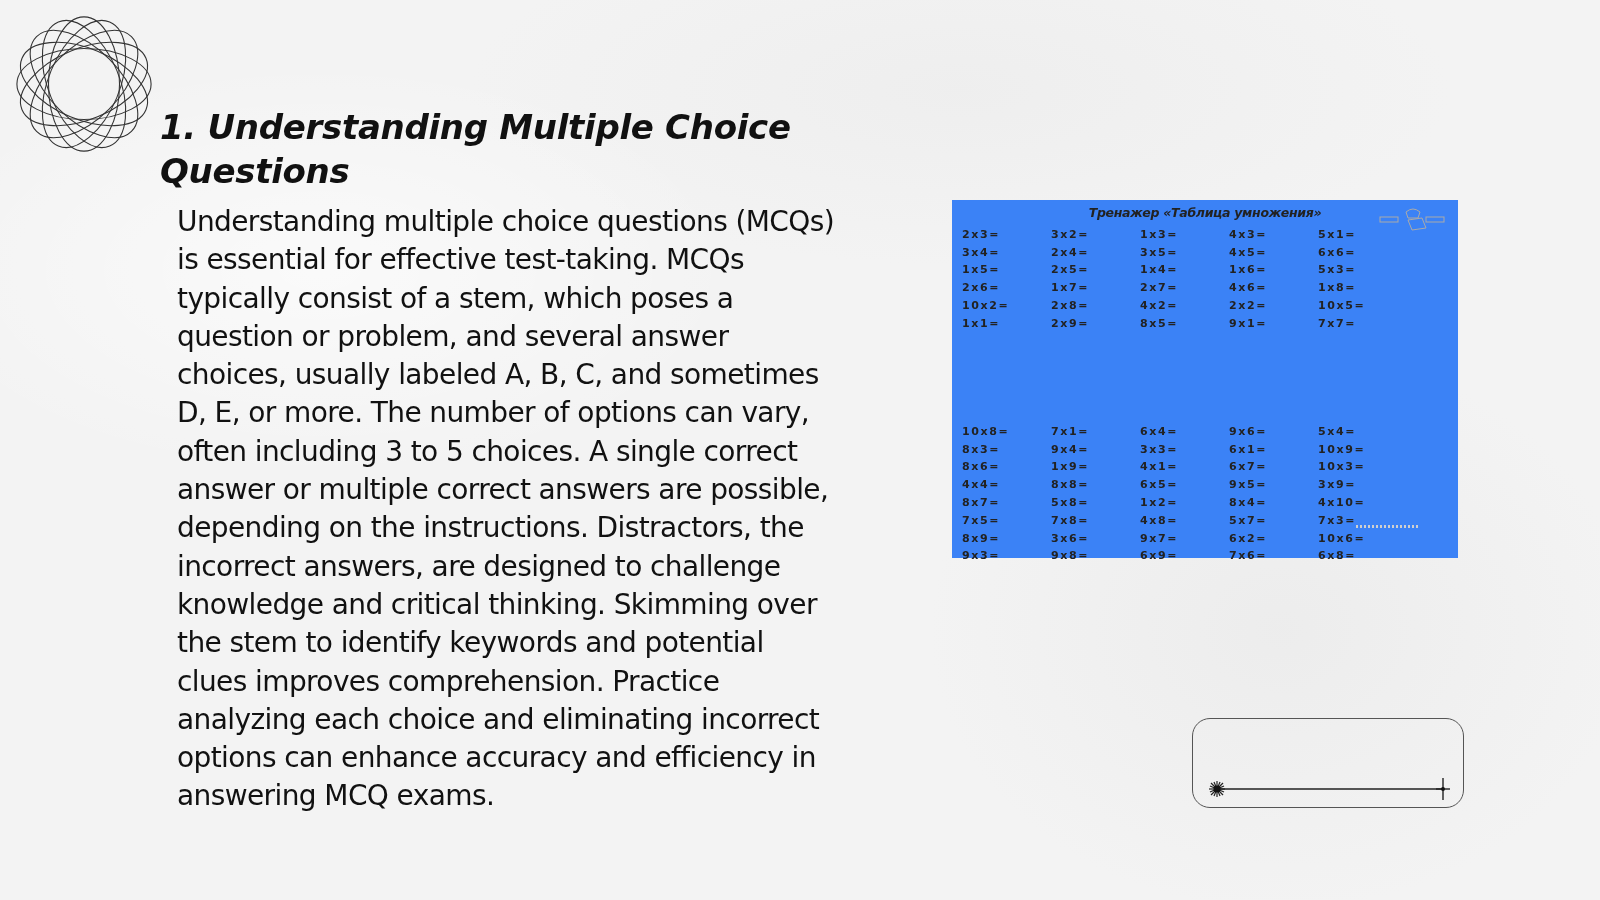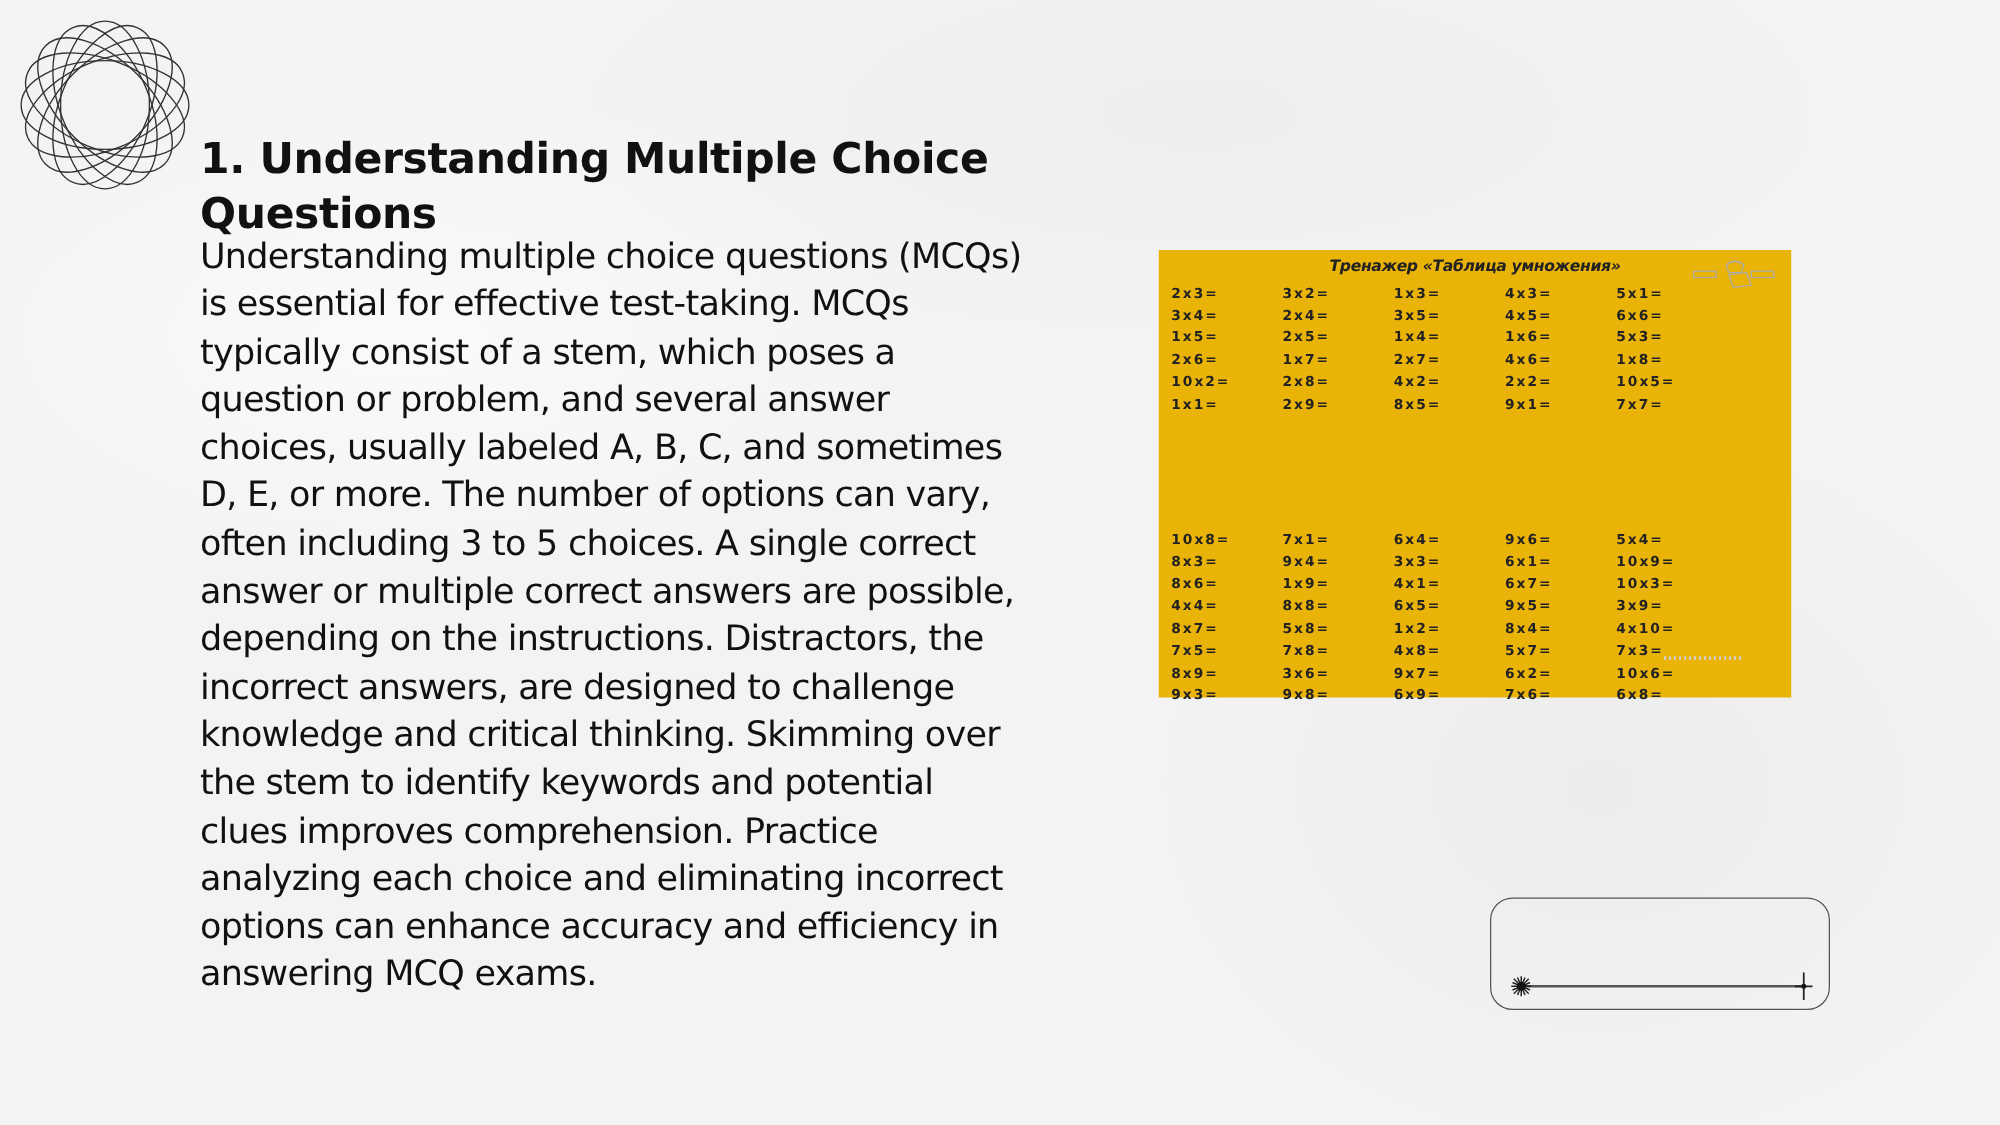--- a/index.html
+++ b/index.html
@@ -27,44 +27,45 @@
       height: 148px;
     }
     .slide-title {
       position: absolute;
       left: 160px;
       top: 105px;
       width: 680px;
       margin: 0;
       font-family: "DejaVu Sans", sans-serif;
       font-weight: bold;
+      font-style: italic;
       font-size: 34px;
       line-height: 44px;
       letter-spacing: -0.3px;
       color: #111;
     }
     .slide-body {
       position: absolute;
       left: 160px;
       top: 186px;
       width: 660px;
-      margin: 0;
+      margin: 17px;
       font-family: "DejaVu Sans", sans-serif;
       font-size: 28px;
       line-height: 38.3px;
       letter-spacing: -0.6px;
       color: #111;
     }
     .worksheet {
       position: absolute;
-      left: 927px;
+      left: 952px;
       top: 200px;
       width: 506px;
       height: 358px;
-      background: #eab308;
+      background: #3b82f6;
     }
     .ws-title {
       position: absolute;
       left: 0;
       top: 5px;
       width: 100%;
       text-align: center;
       font-family: "DejaVu Sans", sans-serif;
       font-weight: bold;
       font-style: italic;

